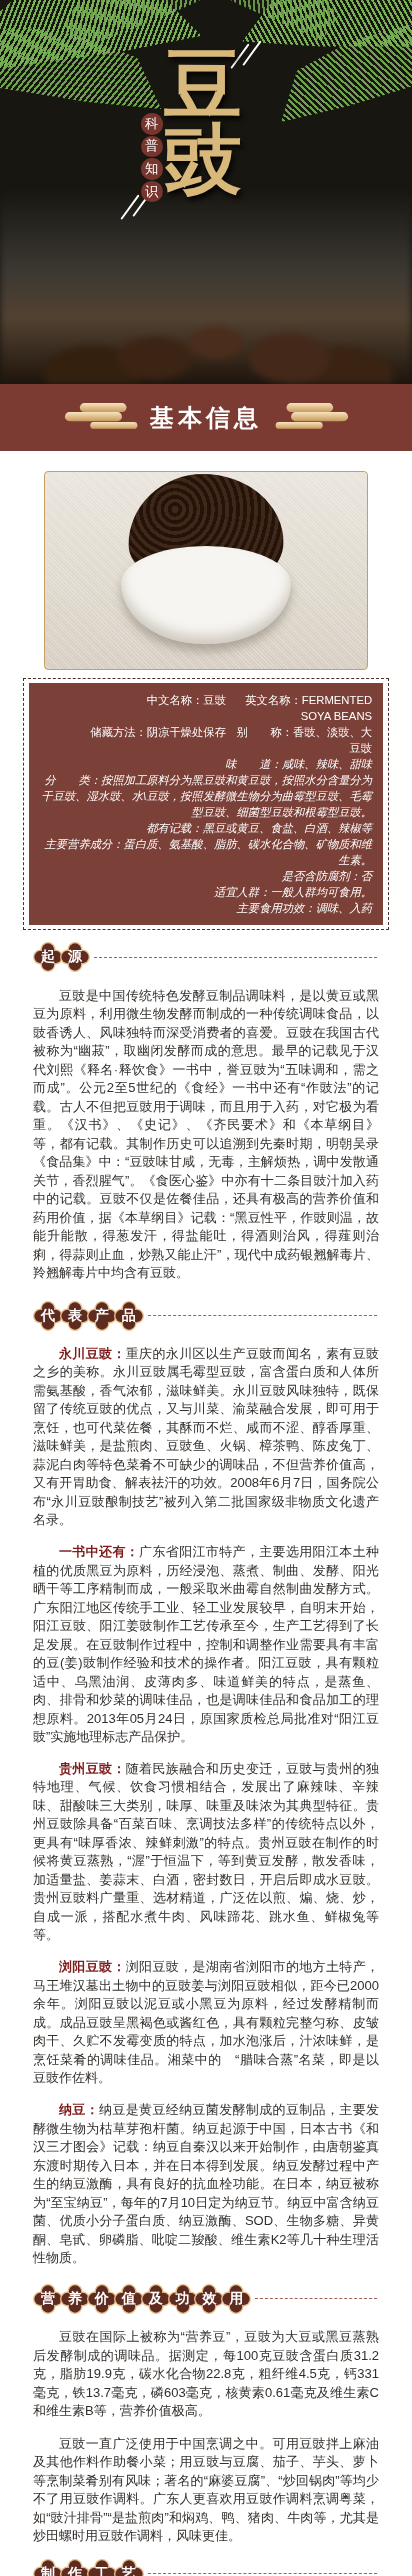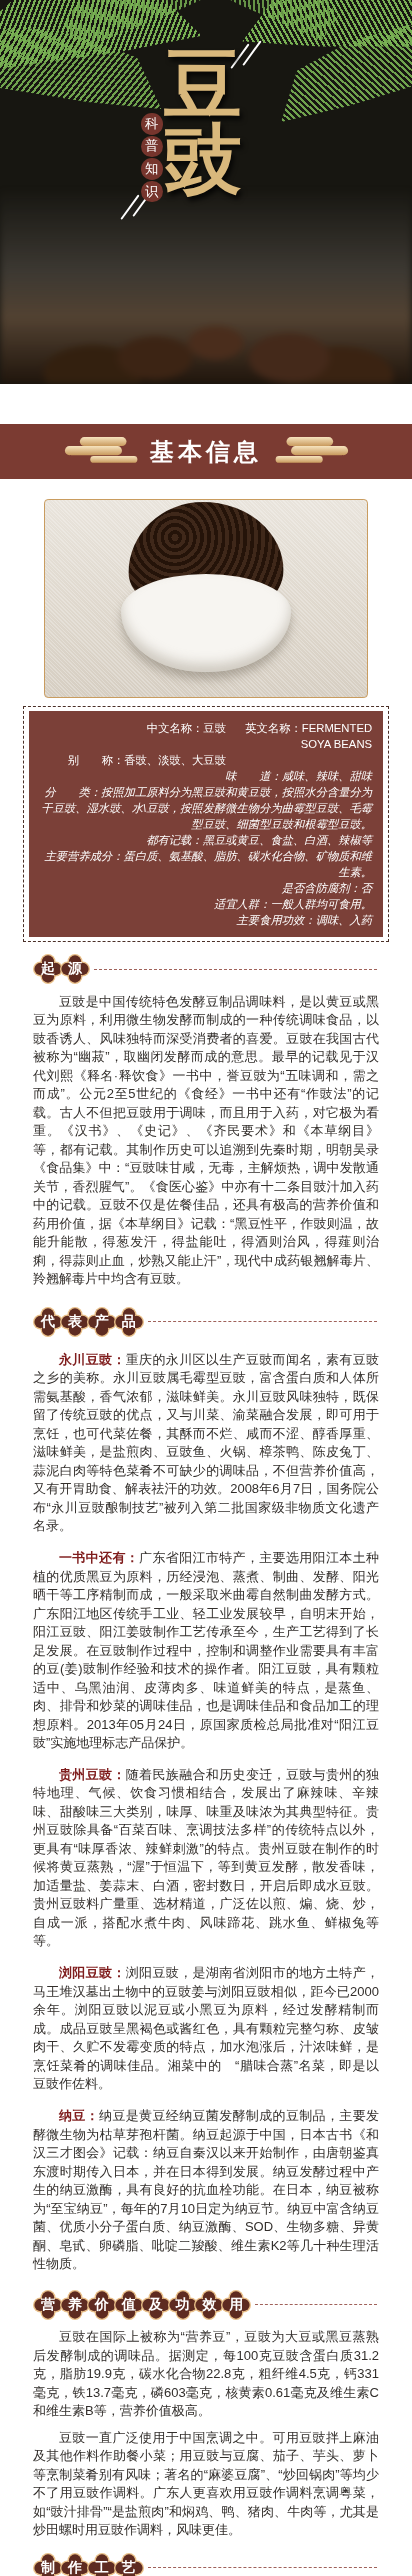--- a/index.html
+++ b/index.html
@@ -29,21 +29,21 @@
   .hero-title{position:absolute;left:164px;top:47px;display:flex;flex-direction:column;line-height:75px;}
   .hero-title b{font-family:"DejaVu Serif","Liberation Serif",serif;font-weight:bold;font-size:78px;
     color:#d9b87c;text-shadow:2.6px 3.6px 5.2px rgba(0,0,0,.75);}
   .subtitle{position:absolute;left:141px;top:113px;display:flex;flex-direction:column;gap:1px;}
   .subtitle .dot{width:21.6px;height:21.6px;border-radius:50%;background:#76352d;display:flex;align-items:center;justify-content:center;
     color:#fff;font-size:13.4px;font-family:"Liberation Serif",serif;}
   .slash{position:absolute;width:1.5px;height:30px;background:#fdfdfd;transform:rotate(36deg);border-radius:1px;}
   .s1{left:239px;top:41px;}.s2{left:251px;top:38px;}
   .s3{left:129px;top:192px;}.s4{left:141px;top:189px;}
   
-  .banner{position:relative;width:412px;height:55px;background:#7b3b32;display:flex;align-items:center;justify-content:center;margin-top:40px;}
+  .banner{position:relative;width:412px;height:67px;background:#7b3b32;display:flex;align-items:center;justify-content:center;}
   .banner h1{margin:0;color:#ffffff;font-family:"DejaVu Serif","Liberation Serif",serif;font-size:24px;letter-spacing:4.1px;font-weight:bold;}
   .cloud{width:77px;height:32px;margin:0 9.3px;}
   .cloud.r{transform:scaleX(-1);}
   
   .frame-wrap{margin:19.6px 44px 0;height:197px;border:1px solid #c99c5f;border-radius:4.1px;position:relative;
     background:
       repeating-linear-gradient(45deg,rgba(255,255,255,.25) 0 1px,rgba(0,0,0,0) 1px 2.6px),
       linear-gradient(180deg,#e9e4dc 0%,#ded7cc 60%,#d6cec2 100%);
     overflow:hidden;}
   .bowl{position:absolute;left:50%;bottom:25px;transform:translateX(-50%);width:170px;height:98px;background:#f7f5f1;
@@ -59,21 +59,21 @@
   .ip-grid{display:grid;grid-template-columns:56% 44%;}
   .ip-lines div{white-space:pre-wrap;font-style:italic;}
   
   .content{margin:0 33px;}
   .sec-head{display:flex;align-items:center;margin-top:11.3px;height:31px;}
   .badge{position:relative;width:30px;height:30px;margin-right:-3.1px;flex:0 0 auto;}
   .badge svg{position:absolute;inset:0;width:30px;height:30px;}
   .badge i{position:absolute;inset:0;display:flex;align-items:center;justify-content:center;
     color:#fff;font-style:normal;font-weight:bold;font-size:14px;font-family:"DejaVu Serif","Liberation Serif",serif;}
   .dotline{flex:1;border-top:1px dashed #a0625a;margin-left:7.2px;margin-right:2.1px;}
-  .para{font-size:13px;line-height:18.5px;text-align:justify;margin:8px 0 0;text-indent:2em;}
+  .para{font-size:13px;line-height:18.5px;text-align:justify;margin:14px 0 0;text-indent:2em;}
   .para .lead{color:#7f1d1d;font-weight:bold;}
   .gap{margin-top:13.4px;}
   .subhead{color:#8b3a2f;font-weight:bold;font-size:14.4px;margin:7.2px 0 3.1px 26px;}
 </style>
 </head>
 <body>
 
 <svg width="0" height="0" style="position:absolute" aria-hidden="true">
   <defs>
     <g id="qf">
@@ -147,20 +147,21 @@
 <div class="frame-wrap">
   <div class="beans"></div>
   <div class="bowl"></div>
 </div>
 
 <div class="dashed">
   <div class="info-panel">
     <div class="ip-grid">
       <div>中文名称：豆豉</div>
       <div>英文名称：FERMENTED SOYA BEANS</div>
+      <div>储藏方法：阴凉干燥处保存</div>
       <div>别　　称：香豉、淡豉、大豆豉</div>
     </div>
     <div class="ip-lines">
       <div>味　　道：咸味、辣味、甜味</div>
       <div>分　　类：按照加工原料分为黑豆豉和黄豆豉，按照水分含量分为干豆豉、湿水豉、水\豆豉，按照发酵微生物分为曲霉型豆豉、毛霉型豆豉、细菌型豆豉和根霉型豆豉。</div>
       <div>都有记载：黑豆或黄豆、食盐、白酒、辣椒等</div>
       <div>主要营养成分：蛋白质、氨基酸、脂肪、碳水化合物、矿物质和维生素。</div>
       <div>是否含防腐剂：否</div>
       <div>适宜人群：一般人群均可食用。</div>
       <div>主要食用功效：调味、入药</div>

